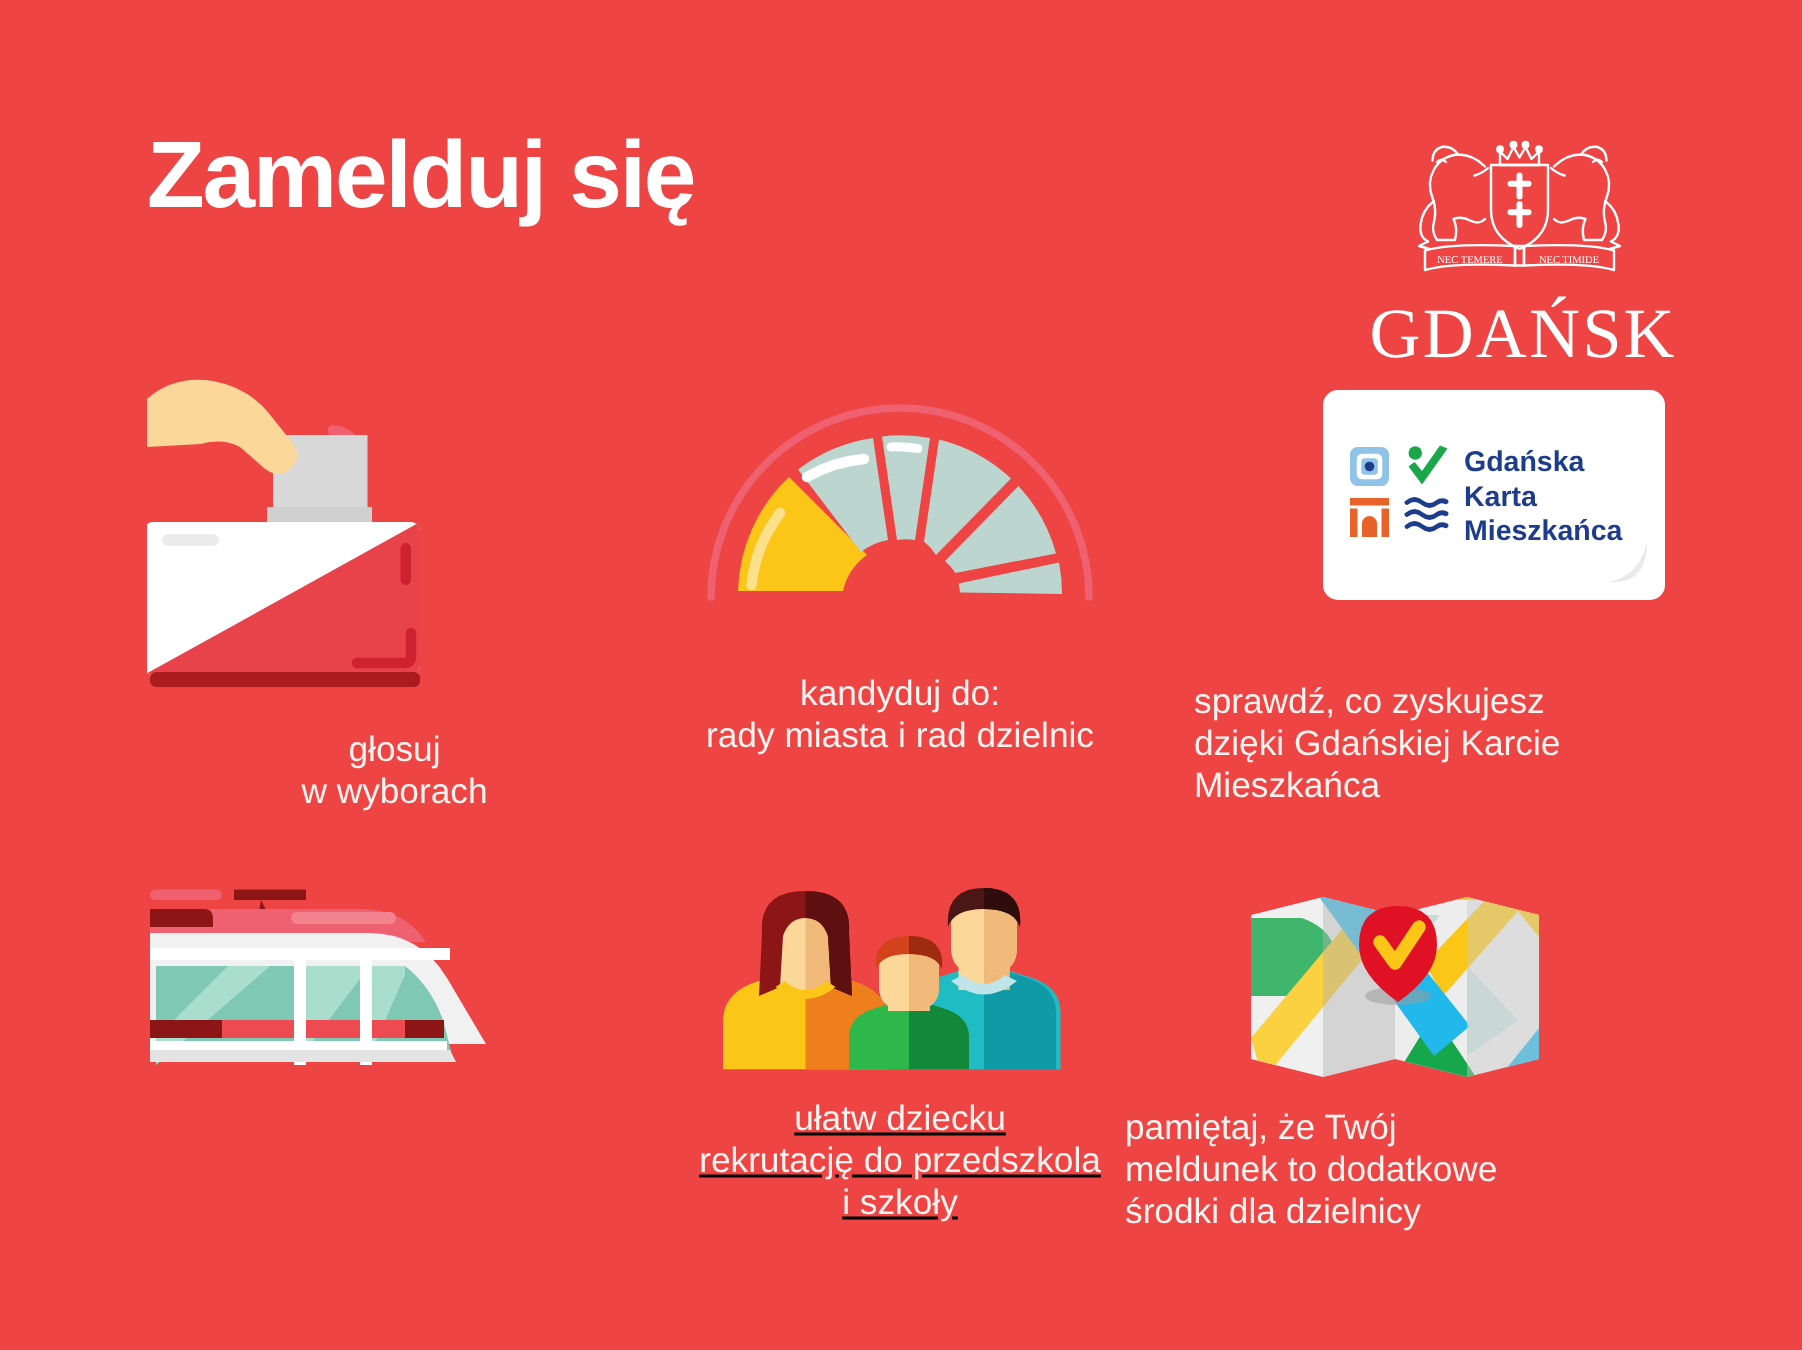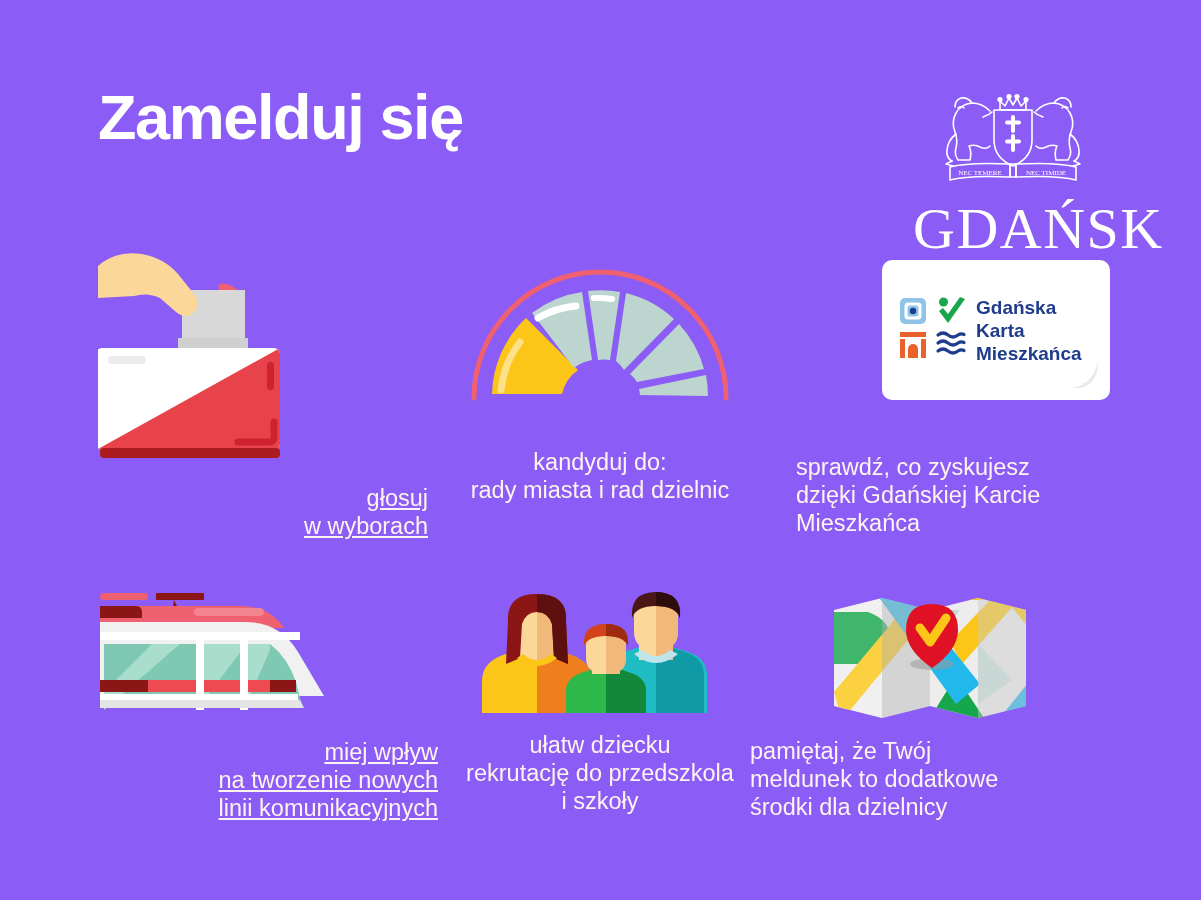--- a/index.html
+++ b/index.html
@@ -4,21 +4,21 @@
 <style>
   html, body {
     margin: 0;
     padding: 0;
     background: #ffffff;
   }
   #poster {
     position: relative;
     width: 1201px;
     height: 900px;
-    background: #8b5cf6;
+    background: #ef4444;
     overflow: hidden;
     font-family: "Liberation Sans", "DejaVu Sans", sans-serif;
   }
 
   
   #headline {
     position: absolute;
     left: 98px;
     top: 82px;
     width: 700px;
@@ -35,45 +35,45 @@
     position: absolute;
     right: 88px;
     top: 84px;
     width: 200px;
     text-align: right;
   }
   #crest { width: 170px; height: 110px; display: block; margin: 0 auto; }
   #brand-word {
     color: #ffffff;
     font-family: "Liberation Serif", "DejaVu Serif", serif;
-    font-size: 58px;
+    font-size: 47px;
     letter-spacing: 1.5px;
     line-height: 1;
     margin-top: 6px;
   }
 
   
   .cell { position: absolute; }
   .art { position: relative; }
   .cap {
     color: #fdf3f0;
     font-size: 23.5px;
     line-height: 1.2;
     white-space: pre-line;
   }
-  .cap.left   { text-align: right; text-decoration: underline; }
+  .cap.left   { text-align: center; }
   .cap.center { text-align: center; }
   .cap.right  { }
 
   
   #cell-vote      { left: 98px;  top: 252px; width: 330px; }
   #cell-candidate { left: 420px; top: 252px; width: 360px; }
   #cell-card      { left: 796px; top: 252px; width: 320px; }
   #cell-transport { left: 98px;  top: 588px; width: 340px; }
-  #cell-family    { left: 420px; top: 588px; width: 360px; }
+  #cell-family    { left: 420px; top: 588px; width: 360px; text-decoration: underline; }
   #cell-map       { left: 750px; top: 588px; width: 330px; }
 
   #cell-vote      .cap { margin-top: 18px; }
   #cell-candidate .cap { margin-top: 16px; }
   #cell-card      .cap { margin-top: 21px; }
   #cell-transport .cap { margin-top: 20px; }
   #cell-family    .cap { margin-top: 18px; }
   #cell-map       .cap { margin-top: 14px; }
 </style>
 </head>
@@ -256,23 +256,20 @@
         <rect x="2" y="92" width="48" height="12" fill="#8c1616"></rect>
         <rect x="172" y="92" width="26" height="12" fill="#8c1616"></rect>
 
         <rect x="98" y="52" width="8" height="70" fill="#ffffff"></rect>
         <rect x="142" y="52" width="8" height="70" fill="#ffffff"></rect>
 
         <rect x="2" y="106" width="198" height="6" fill="#ffffff"></rect>
         <path d="M2 112 h200 l4 8 h-204 z" fill="#e4e4e4"></path>
       </svg>
     </div>
-    <div class="cap left">miej wpływ
-na tworzenie nowych
-linii komunikacyjnych</div>
   </div>
 
   <div class="cell" id="cell-family">
     <div class="art" style="height:125px;">
       <svg width="360" height="125" viewBox="0 0 360 125">
 
         <g>
           <path d="M185 125 v-38 q0 -18 22 -24 l16 -5 h26 l16 5 q22 6 22 24 v38 z" fill="#1fbcc4"></path>
           <path d="M236 125 v-67 h10 l16 5 q22 6 22 24 v38 z" fill="#0f9aa6"></path>
           <path d="M219 72 h34 v-22 h-34 z" fill="#fbd79a"></path>

